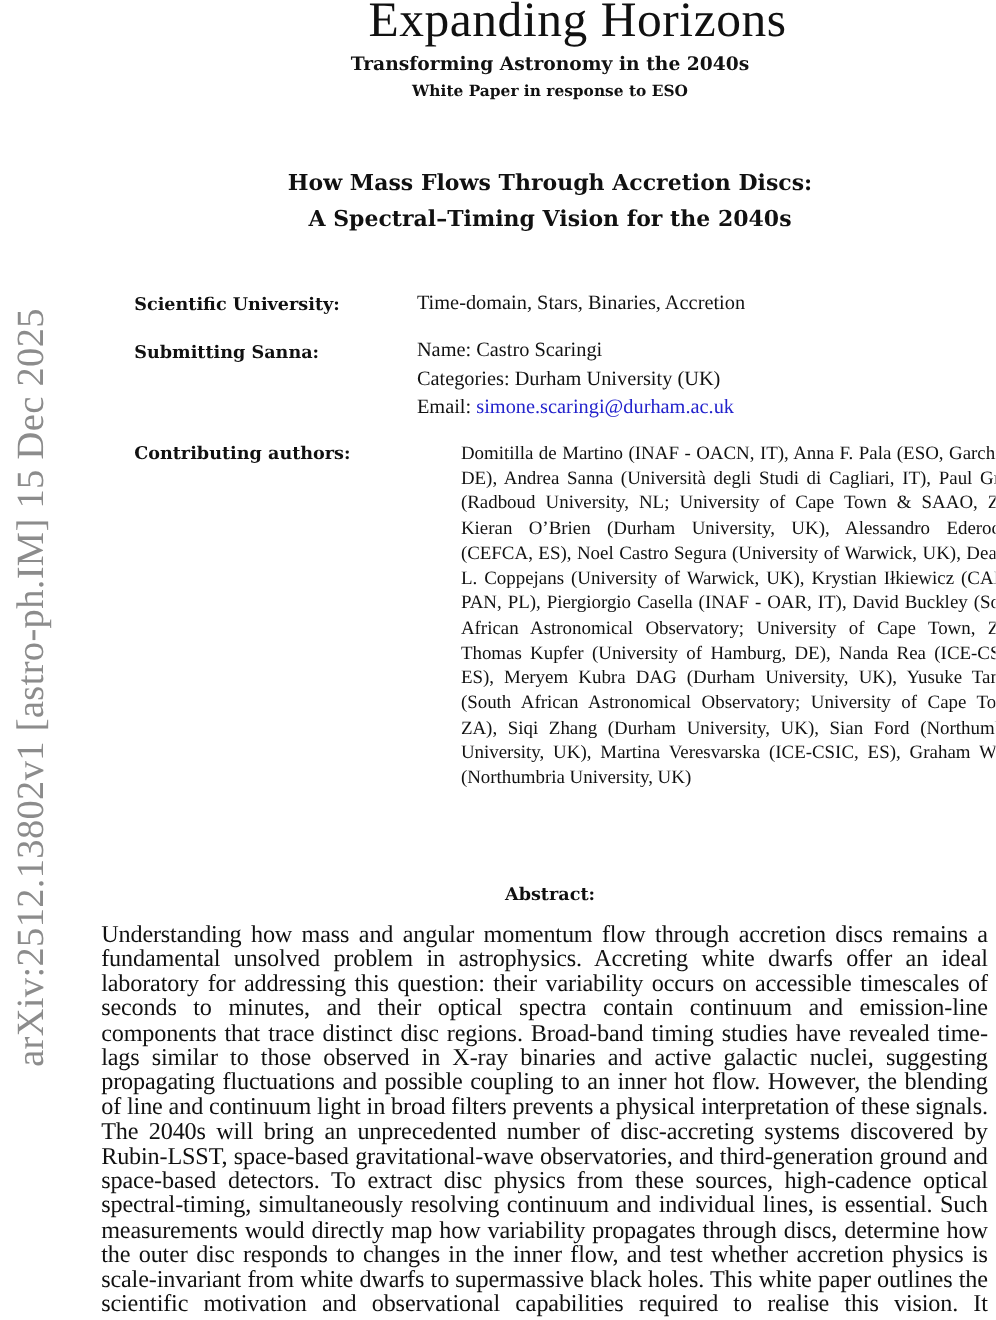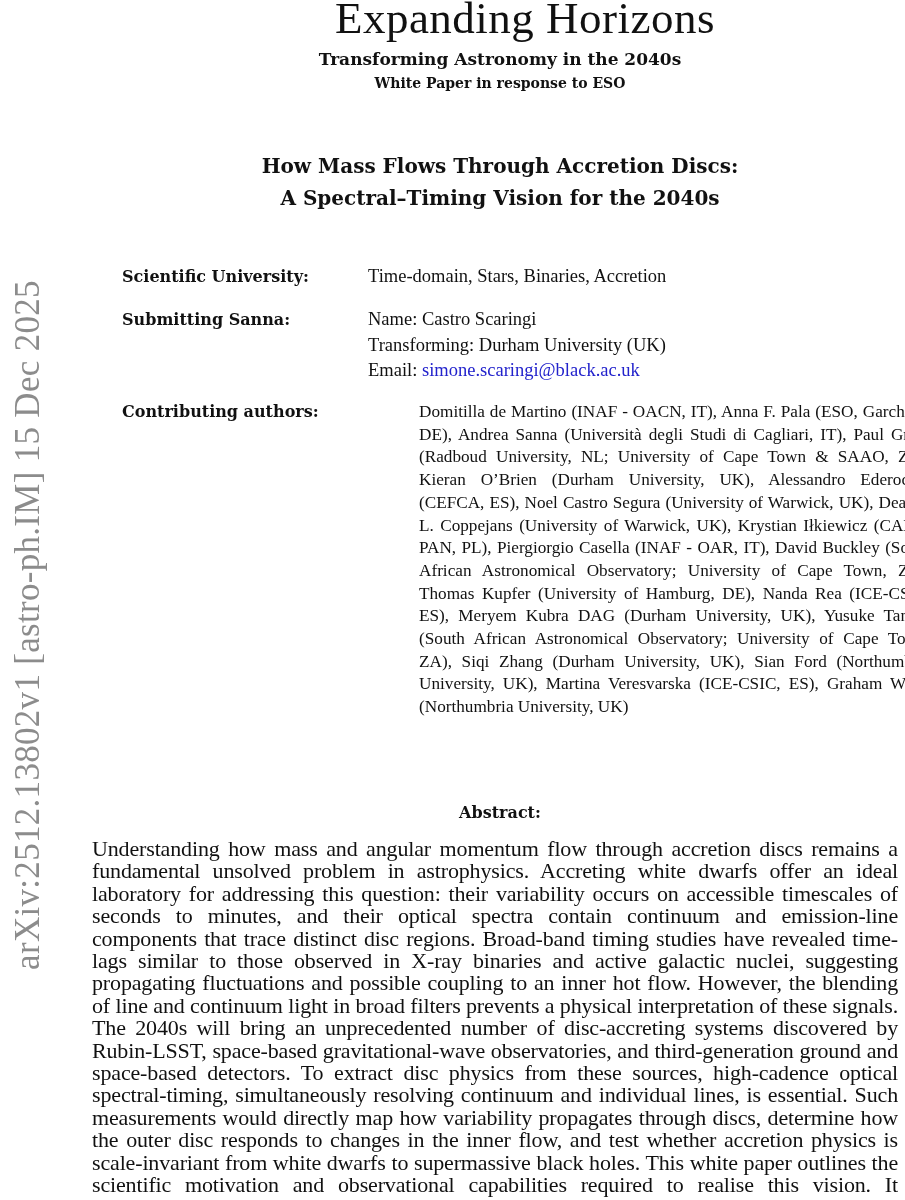--- a/index.html
+++ b/index.html
@@ -13,21 +13,21 @@
       font-family:"Liberation Serif", serif; font-size:45px; font-weight:normal; letter-spacing:0.5px; }
     .subtitle { position:absolute; top:49px; left:0; width:1000px; text-align:center;
       font-family:"DejaVu Serif", serif; font-weight:bold; font-size:17px; }
     .subtitle2 { position:absolute; top:75px; left:0; width:1000px; text-align:center;
       font-family:"DejaVu Serif", serif; font-weight:bold; font-size:14px; }
     .paper-title { position:absolute; top:150px; left:0; width:1000px; text-align:center;
       font-family:"DejaVu Serif", serif; font-weight:bold; font-size:20px; line-height:32px; }
     .meta { position:absolute; left:122px; font-family:"Liberation Serif", serif; font-size:18.5px; }
     .meta-label { position:absolute; left:0; font-weight:bold; font-family:"DejaVu Serif", serif;
       font-size:16px; white-space:nowrap; }
-    .meta-value { position:absolute; left:246px; white-space:nowrap; }
+    .meta-value { position:absolute; left:257px; white-space:nowrap; }
     .email-link { color:#2222cc; text-decoration:none; }
     .contrib { position:absolute; left:371px; top:401px; width:512px;
       font-family:"Liberation Serif", serif; font-size:17.2px; line-height:22.7px;
       text-align:justify; hyphens:manual;margin-left:48px; }
     .abstract-head { position:absolute; top:803px; left:0; width:1000px; text-align:center;
       font-family:"DejaVu Serif", serif; font-weight:bold; font-size:16px; }
     .abstract { position:absolute; left:92px; top:838px; width:806px;
       font-family:"Liberation Serif", serif; font-size:22px; line-height:22.4px;
       text-align:justify; letter-spacing:-0.15px; }
   </style>
@@ -48,22 +48,22 @@
 </div>
 
 <div class="meta" style="top:266px;">
   <span class="meta-label" style="top:1px;">Scientific University:</span>
   <span class="meta-value">Time-domain, Stars, Binaries, Accretion</span>
 </div>
 
 <div class="meta" style="top:309px;">
   <span class="meta-label" style="top:1px;">Submitting Sanna:</span>
   <span class="meta-value" style="top:0px;">Name: Castro Scaringi</span>
-  <span class="meta-value" style="top:26px;">Transforming: Durham University (UK)</span>
-  <span class="meta-value" style="top:51px;"><span>Email: </span><a class="email-link" href="simone.scaringi@durham.ac.uk">simone.scaringi@black.ac.uk</a></span>
+  <span class="meta-value" style="top:26px;">Categories: Durham University (UK)</span>
+  <span class="meta-value" style="top:51px;"><span>Email: </span><a class="email-link" href="simone.scaringi@durham.ac.uk">simone.scaringi@durham.ac.uk</a></span>
 </div>
 
 <div class="meta" style="top:401px;">
   <span class="meta-label" style="top:1px;">Contributing authors:</span>
 </div>
 <div class="contrib">Domitilla de Martino (INAF - OACN, IT), Anna F. Pala (ESO, Garching, DE), Andrea Sanna (Università degli Studi di Cagliari, IT), Paul Groot (Radboud University, NL; University of Cape Town &amp; SAAO, ZA), Kieran O’Brien (Durham University, UK), Alessandro Ederoclite (CEFCA, ES), Noel Castro Segura (Uni­versity of Warwick, UK), Deanne L. Coppejans (University of Warwick, UK), Krystian Iłkiewicz (CAMK PAN, PL), Piergior­gio Casella (INAF - OAR, IT), David Buckley (South African As­tronomical Observatory; University of Cape Town, ZA), Thomas Kupfer (University of Hamburg, DE), Nanda Rea (ICE-CSIC, ES), Meryem Kubra DAG (Durham University, UK), Yusuke Tampo (South African Astronomical Observatory; University of Cape Town, ZA), Siqi Zhang (Durham University, UK), Sian Ford (Northumbria University, UK), Martina Veresvarska (ICE-CSIC, ES), Graham Wynn (Northumbria University, UK)</div>
 
 <div class="abstract-head">Abstract:</div>
 <div class="abstract">Understanding how mass and angular momentum flow through accretion discs remains a fundamental unsolved problem in astrophysics. Accreting white dwarfs offer an ideal laboratory for addressing this question: their variability occurs on accessible timescales of seconds to minutes, and their optical spectra contain continuum and emission-line components that trace distinct disc regions. Broad-band timing studies have revealed time-lags similar to those observed in X-ray binaries and active galactic nuclei, suggesting propagating fluctuations and possible coupling to an inner hot flow. However, the blending of line and continuum light in broad filters prevents a physical interpretation of these signals. The 2040s will bring an unprecedented number of disc-accreting systems discovered by Rubin-LSST, space-based gravitational-wave observatories, and third-generation ground and space-based detectors. To extract disc physics from these sources, high-cadence optical spectral-timing, simultaneously resolving continuum and individual lines, is essential. Such measurements would directly map how variability propagates through discs, determine how the outer disc responds to changes in the inner flow, and test whether accretion physics is scale-invariant from white dwarfs to supermassive black holes. This white paper outlines the scientific motivation and observational capabilities required to realise this vision. It highlights the opportunity for ESO to enable a transformative new window on accretion physics in the coming decade.</div>
 

